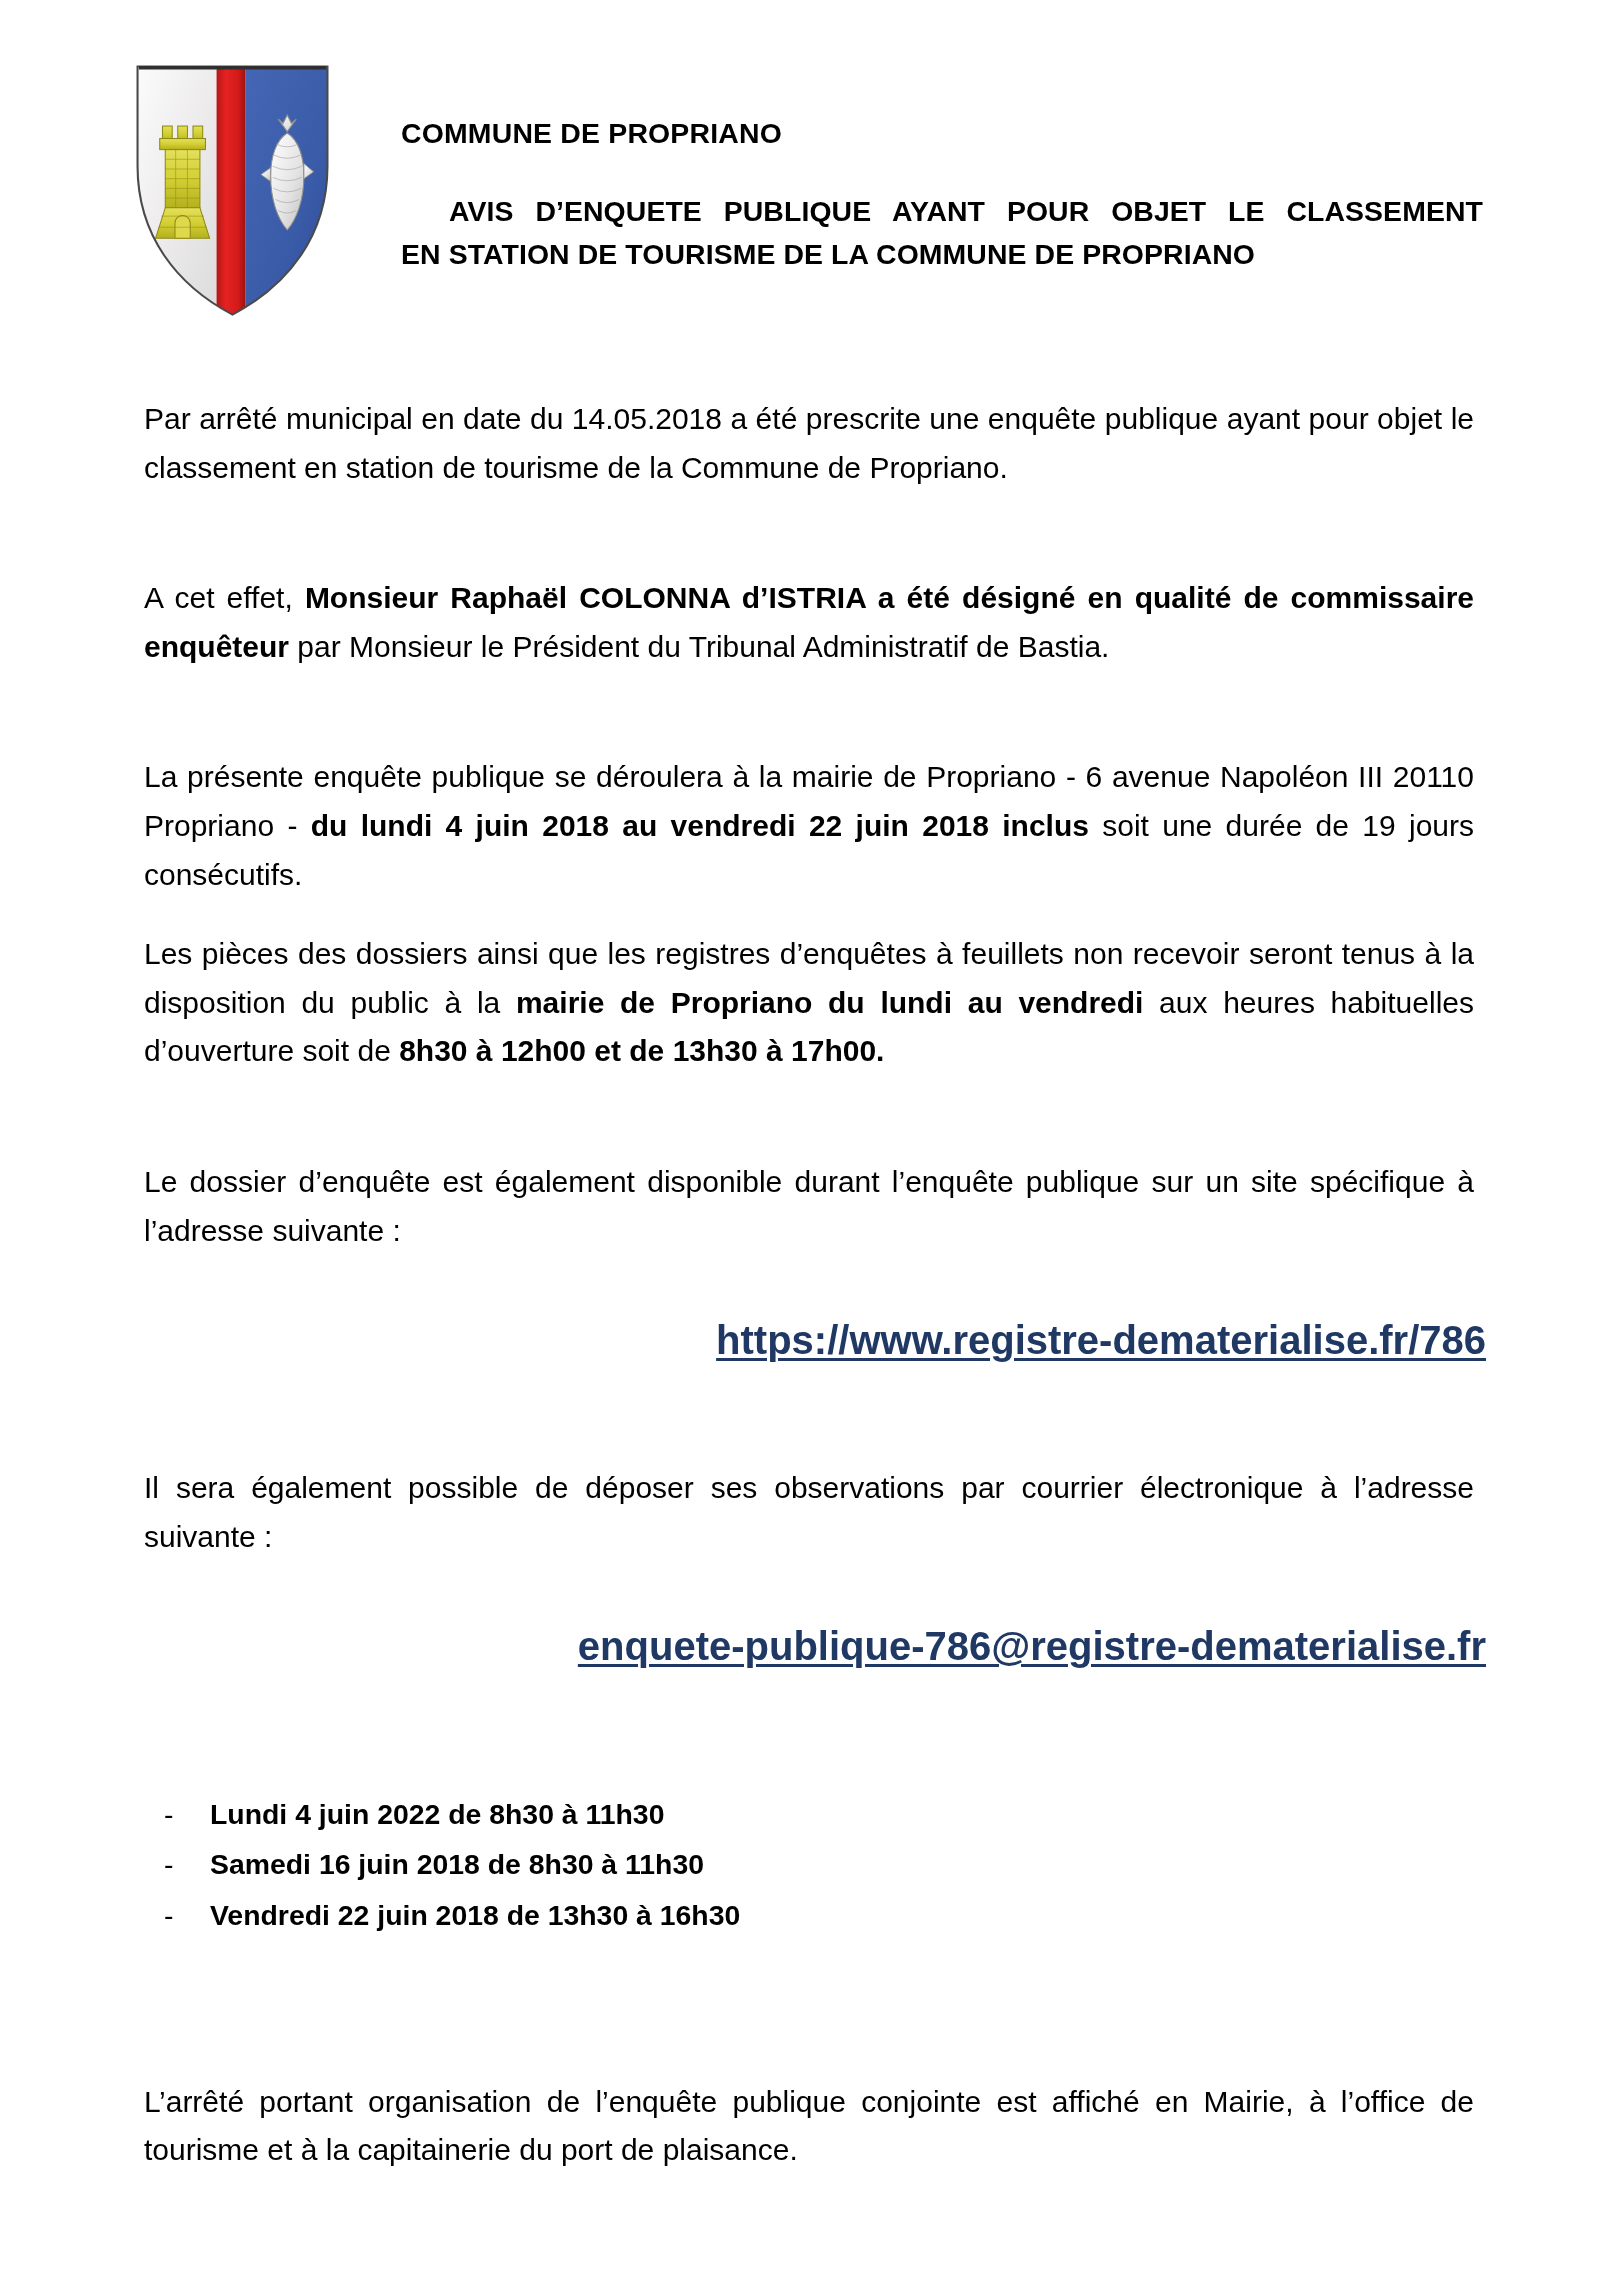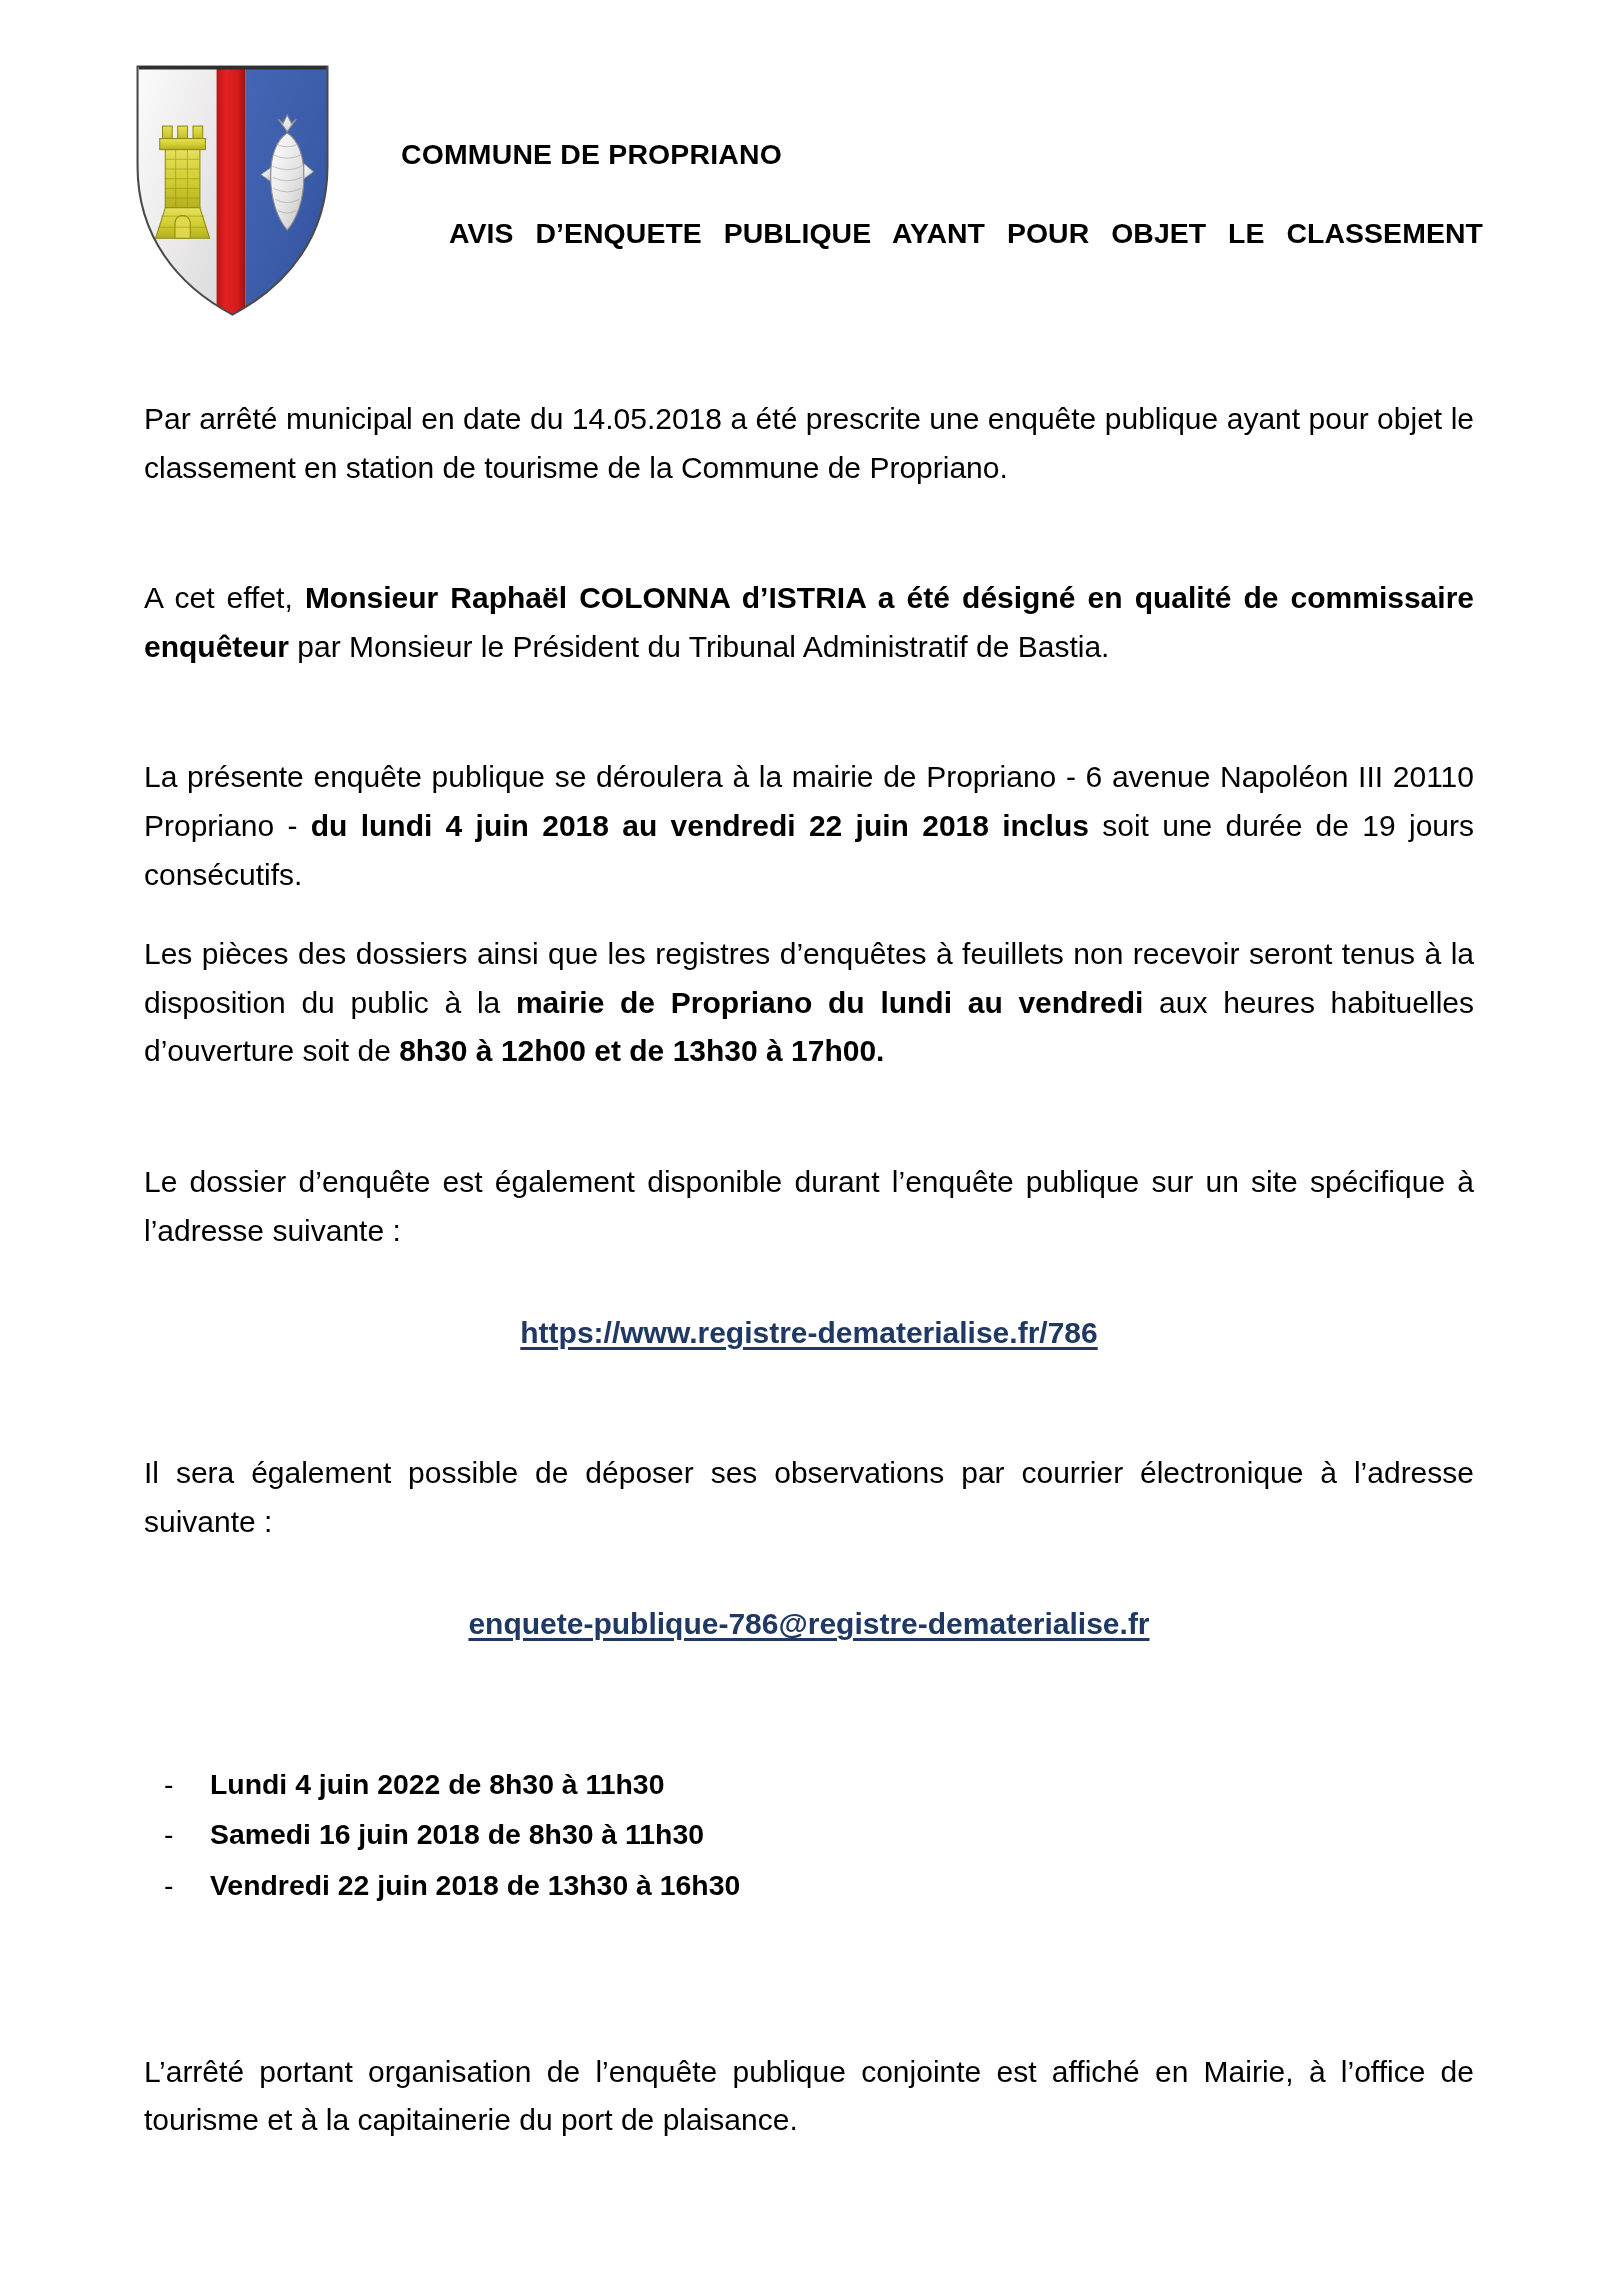--- a/index.html
+++ b/index.html
@@ -105,23 +105,23 @@
     font-weight: bold;
   }
 
   .gap-xl { height: 58px; }
   .gap-lg { height: 43px; }
   .gap-md { height: 30.5px; }
   .gap-sm { height: 7px; }
   .gap-xxl { height: 82px; }
 
   .link-row {
-    text-align: center;
+    text-align: right;
     margin: 0;
-    font-size: 30px;
+    font-size: 40px;
     line-height: 1.5;
   }
 
   a.doc-link {
     color: #1F3864;
     font-weight: bold;
     text-decoration: underline;
     text-underline-offset: 3.5px;
     text-decoration-thickness: 2.8px;
   }
@@ -234,20 +234,21 @@
 
         <path d="M8 6 H282 V150 C282 250 225 322 145 364 C65 322 8 250 8 150 Z" fill="none" stroke="#4a4a4a" stroke-width="3"></path>
         <path d="M10 8 H280" fill="none" stroke="#2f2f2f" stroke-width="5"></path>
       </svg>
     </div>
 
     <div class="header-titles">
       <div class="h-line h-commune">COMMUNE DE PROPRIANO</div>
       <div class="h-title">
         <span class="l1">AVIS D’ENQUETE PUBLIQUE AYANT POUR OBJET LE CLASSEMENT</span>
+        <span class="l2">EN STATION DE TOURISME DE LA COMMUNE DE PROPRIANO</span>
       </div>
     </div>
   </div>
 
   <div class="body">
 
     <p class="para">
       <span>Par arrêté municipal en date du 14.05.2018 a été prescrite une enquête publique ayant pour objet le classement en station de tourisme de la Commune de Propriano.</span>
     </p>
 

